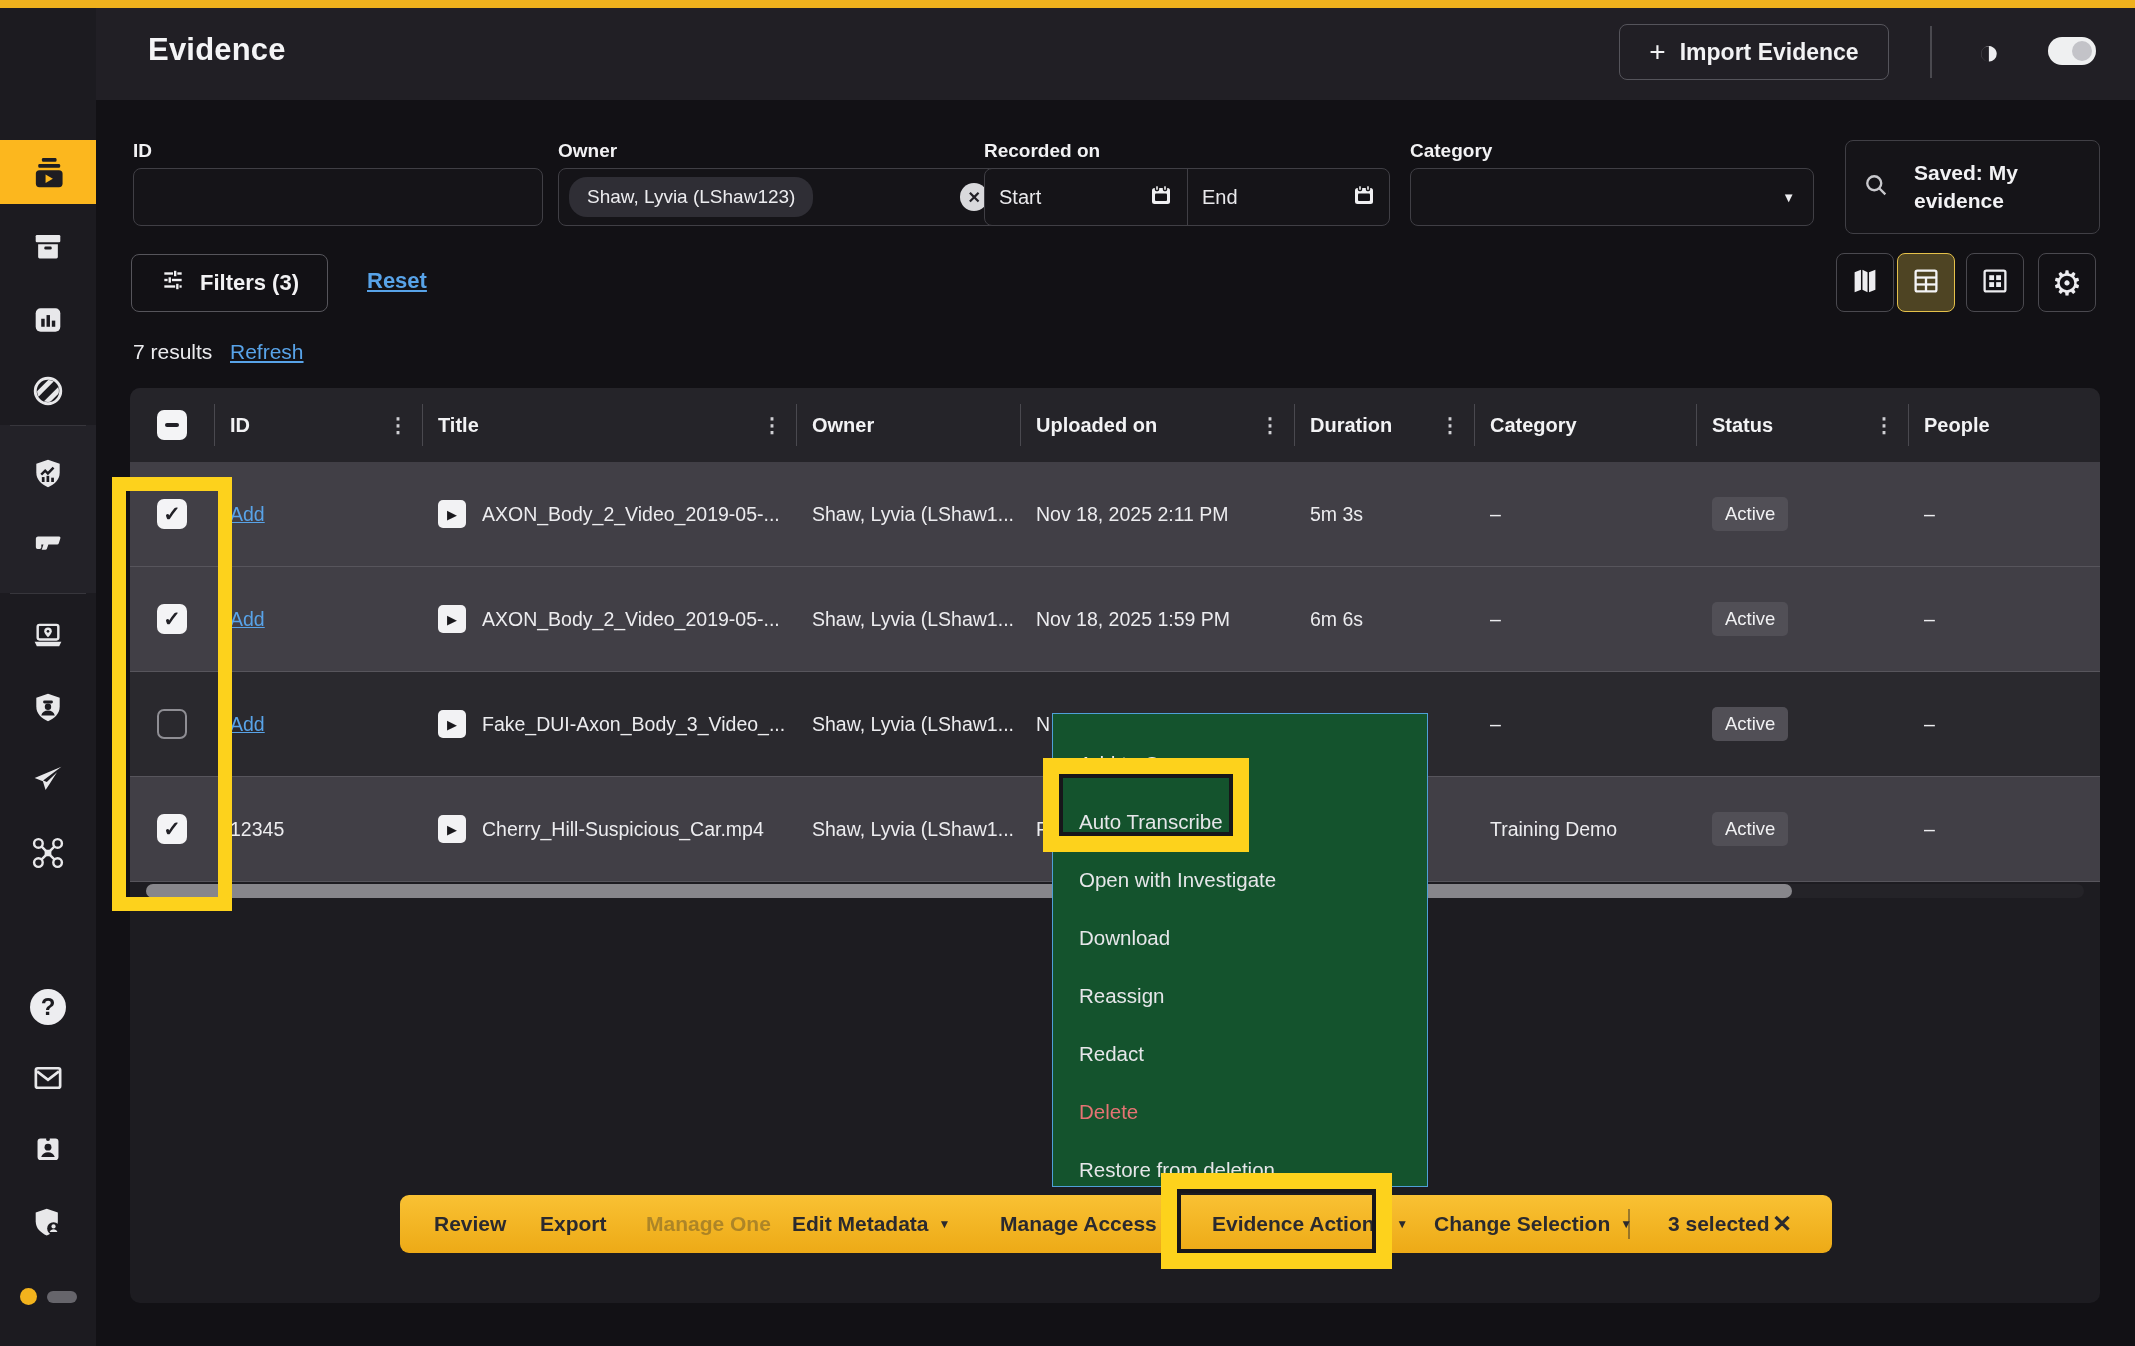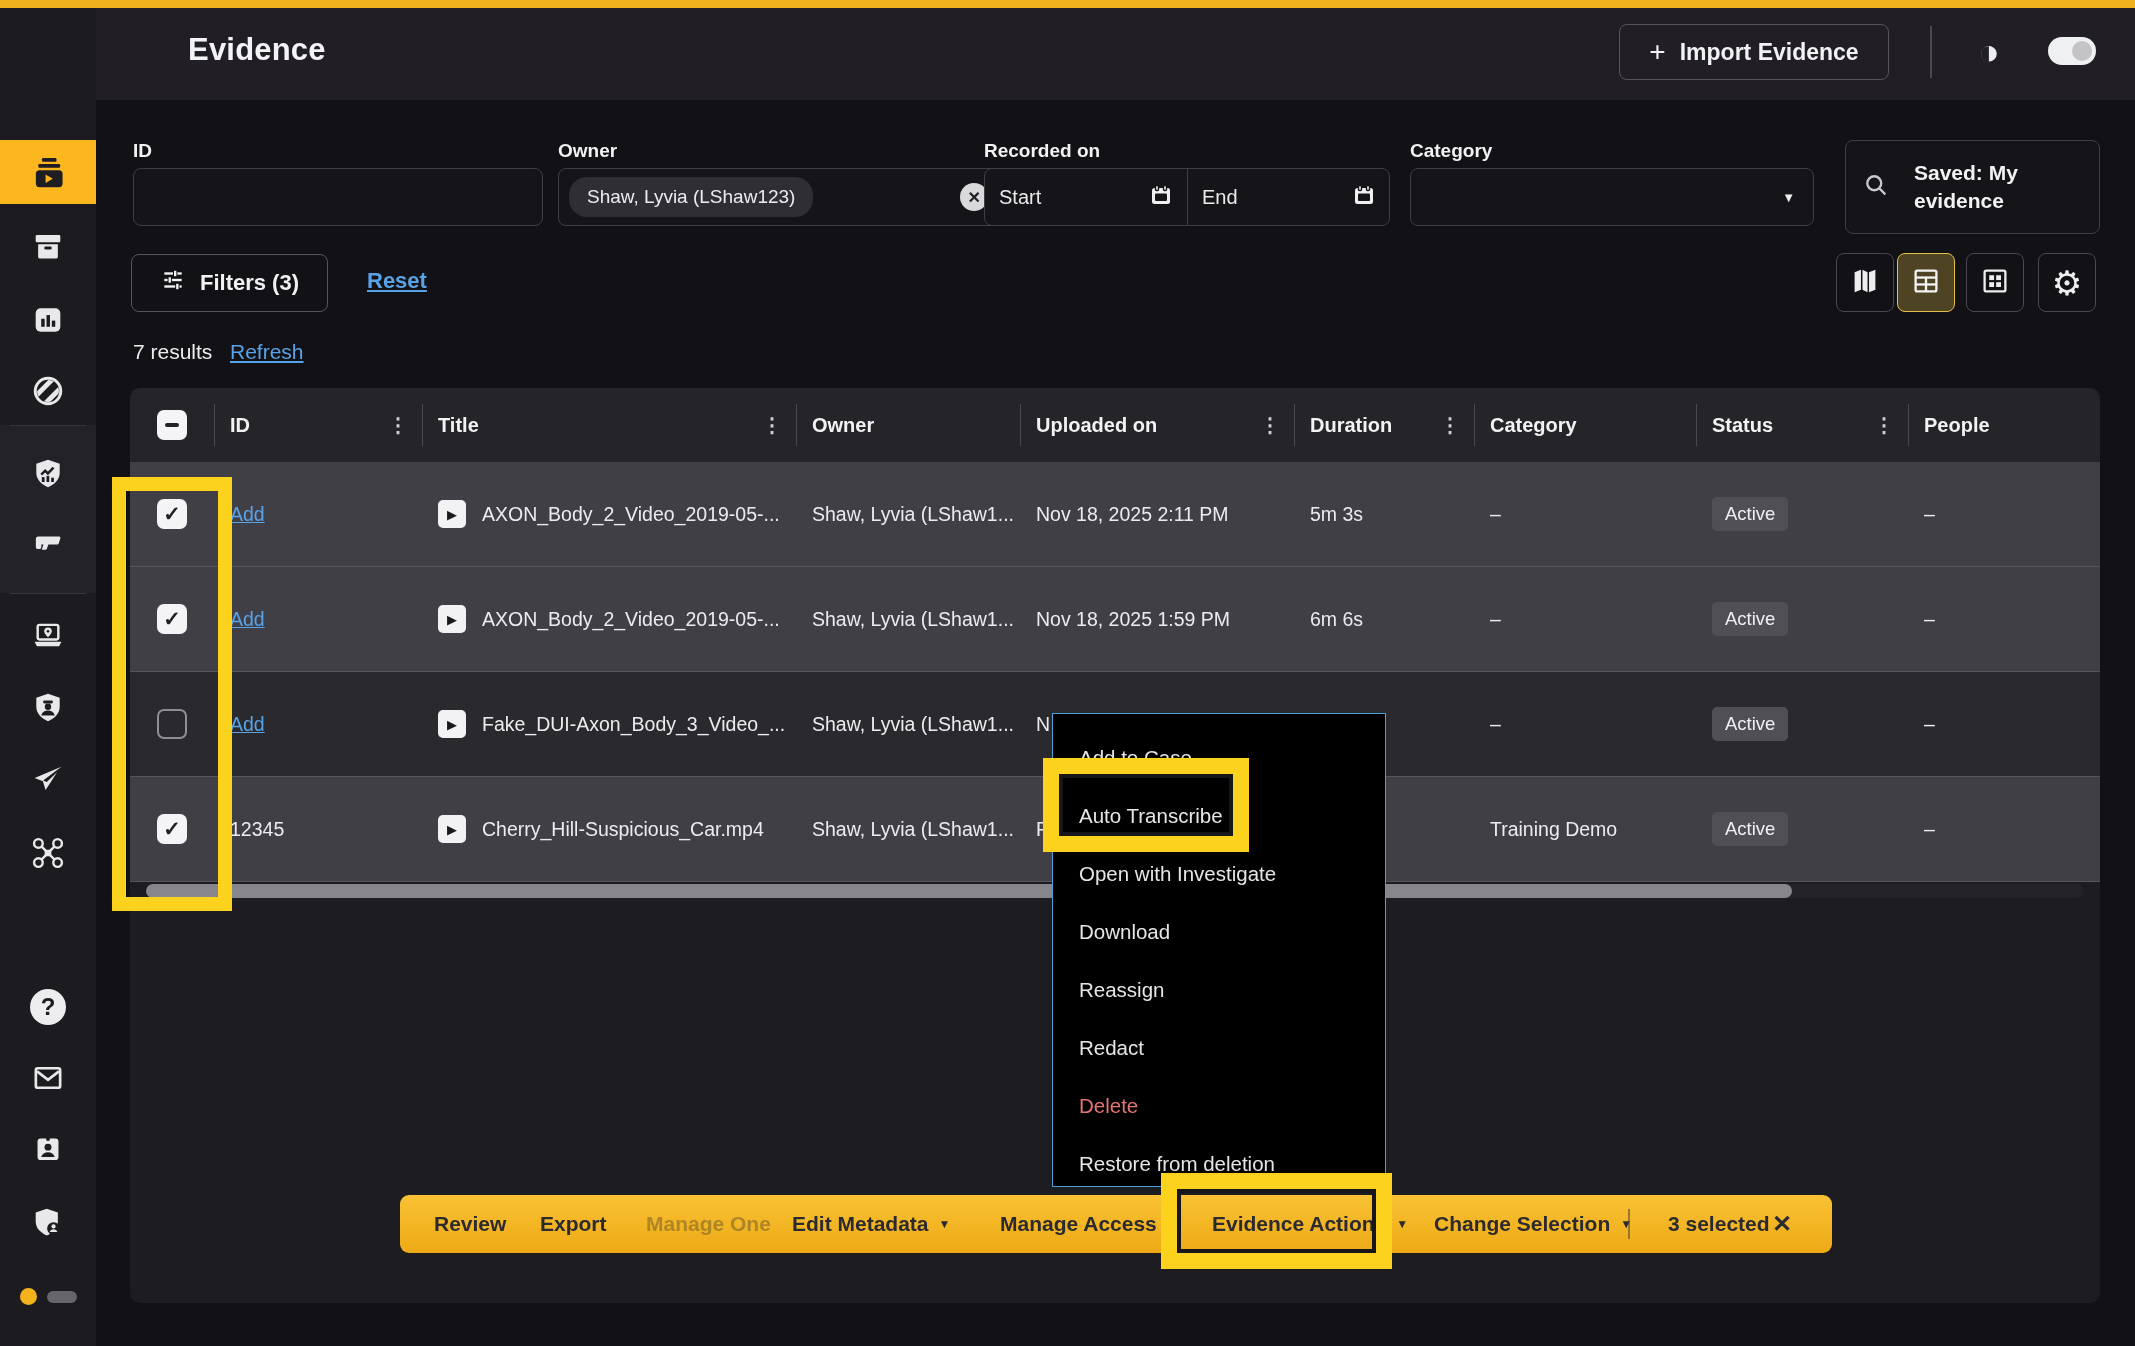--- a/index.html
+++ b/index.html
@@ -22,21 +22,21 @@
   .sb-item svg{ display:block; }
   .sb-div{ position:absolute; left:10px; width:76px; height:1px; background:#37363c; }
   .help-circle{ width:36px; height:36px; border-radius:50%; background:#ededf0; color:#1c1b20;
     display:flex; align-items:center; justify-content:center; font-size:24px; font-weight:700; }
   .sb-dots{ position:absolute; left:0; top:1280px; width:96px; display:flex; gap:10px; align-items:center; justify-content:center; }
   .sb-dot{ width:17px; height:17px; border-radius:50%; background:#f2b31d; }
   .sb-pill{ width:30px; height:12px; border-radius:6px; background:#66656b; }
 
   
   .app-header{ left:96px; top:8px; width:2039px; height:92px; background:#211f25; }
-  .page-title{ position:absolute; left:52px; top:24px; font-size:31px; font-weight:700; color:#f4f4f6; letter-spacing:.2px;margin-left:40px; }
+  .page-title{ position:absolute; left:52px; top:24px; font-size:31px; font-weight:700; color:#f4f4f6; letter-spacing:.2px; }
   .import-btn{ position:absolute; left:1523px; top:16px; width:270px; height:56px;
     border:1.5px solid #55545b; border-radius:8px; background:transparent;
     display:flex; align-items:center; justify-content:center; gap:14px;
     color:#f2f2f4; font-size:23px; font-weight:700; cursor:pointer; }
   .import-plus{ font-size:28px; font-weight:400; line-height:1; }
   .hdr-divider{ position:absolute; left:1834px; top:18px; width:1.5px; height:52px; background:#4a494f; }
   .contrast-icon{ position:absolute; left:1882px; top:18px; font-size:36px; color:#ededf0; line-height:52px; cursor:pointer; }
   .theme-toggle{ position:absolute; left:1952px; top:29px; width:48px; height:28px; border-radius:14px; background:#eff0f1; cursor:pointer; }
   .theme-knob{ position:absolute; right:4px; top:4px; width:20px; height:20px; border-radius:50%; background:#c3c3c8; }
 
@@ -97,22 +97,22 @@
   .cbx .minus-bar{ width:14px; height:3.5px; background:#222127; border-radius:2px; }
   .link{ color:#58a3e8; text-decoration:underline; cursor:pointer; }
   .title-cell{ display:flex; align-items:center; gap:16px; }
   .play-ic{ flex:0 0 auto; width:28px; height:28px; border-radius:5px; background:#f2f2f4; color:#19181c;
     display:flex; align-items:center; justify-content:center; font-size:13px; }
   .badge{ display:inline-block; background:#514f56; border-radius:5px; padding:6px 13px; font-size:18.5px; color:#f0f0f2; }
   .hscroll-track{ position:absolute; left:16px; top:496px; width:1938px; height:14px; border-radius:7px; background:#242328; }
   .hscroll-thumb{ position:absolute; left:0; top:0; width:1646px; height:14px; border-radius:7px; background:#87868b; cursor:grab; }
 
   
-  .ctx-menu{ left:1052px; top:713px; width:334px; height:474px; background:#000000;
-    border:1.5px solid #4f9fd8; z-index:50; padding-top:15px; }
+  .ctx-menu{ left:1052px; top:713px; width:376px; height:474px; background:#14532d;
+    border:1.5px solid #4f9fd8; z-index:50; padding-top:21px; }
   .ctx-item{ height:58px; display:flex; align-items:center; padding-left:26px;
     font-size:20.5px; color:#e6e6e9; cursor:pointer; white-space:nowrap; }
   .ctx-item.danger{ color:#e57373; }
 
   
   .action-bar{ left:400px; top:1195px; width:1432px; height:58px; border-radius:9px;
     background:linear-gradient(#f9c133, #edaa16); z-index:40; }
   .ab-item{ position:absolute; top:0; height:58px; display:flex; align-items:center; gap:10px;
     font-size:21px; font-weight:700; color:#2b2a2e; cursor:pointer; white-space:nowrap; }
   .ab-item.disabled{ color:rgba(43,42,46,0.35); cursor:default; }

